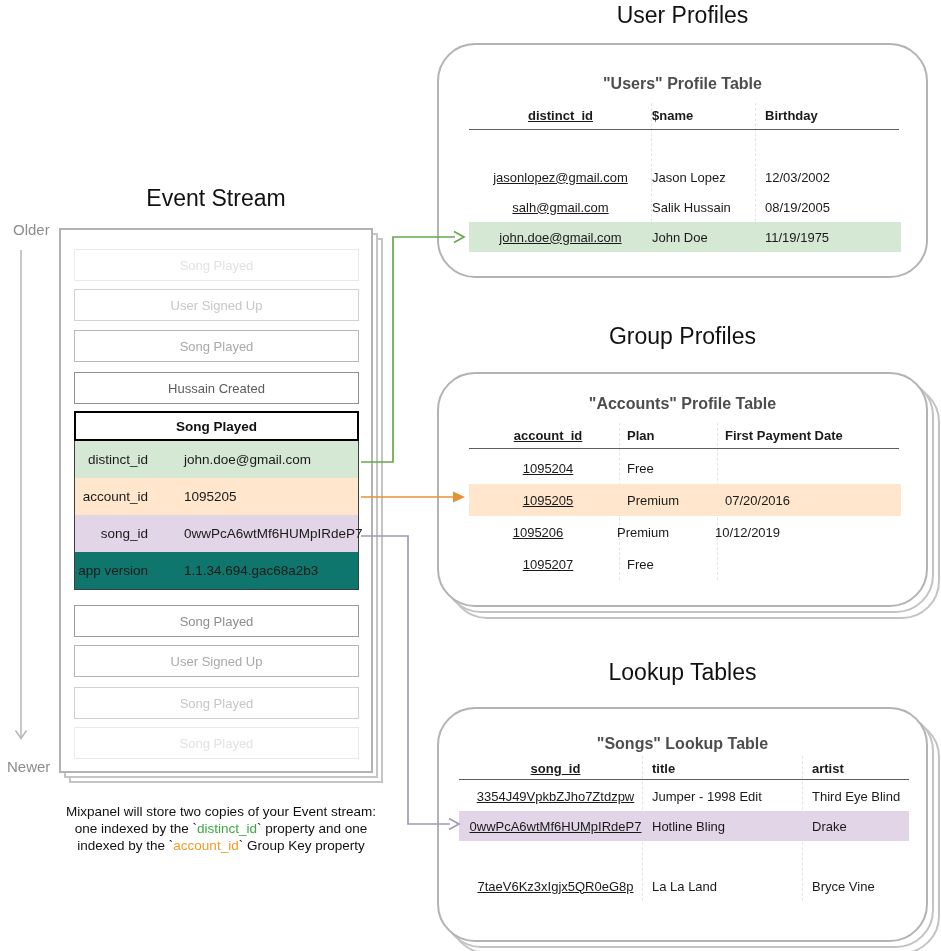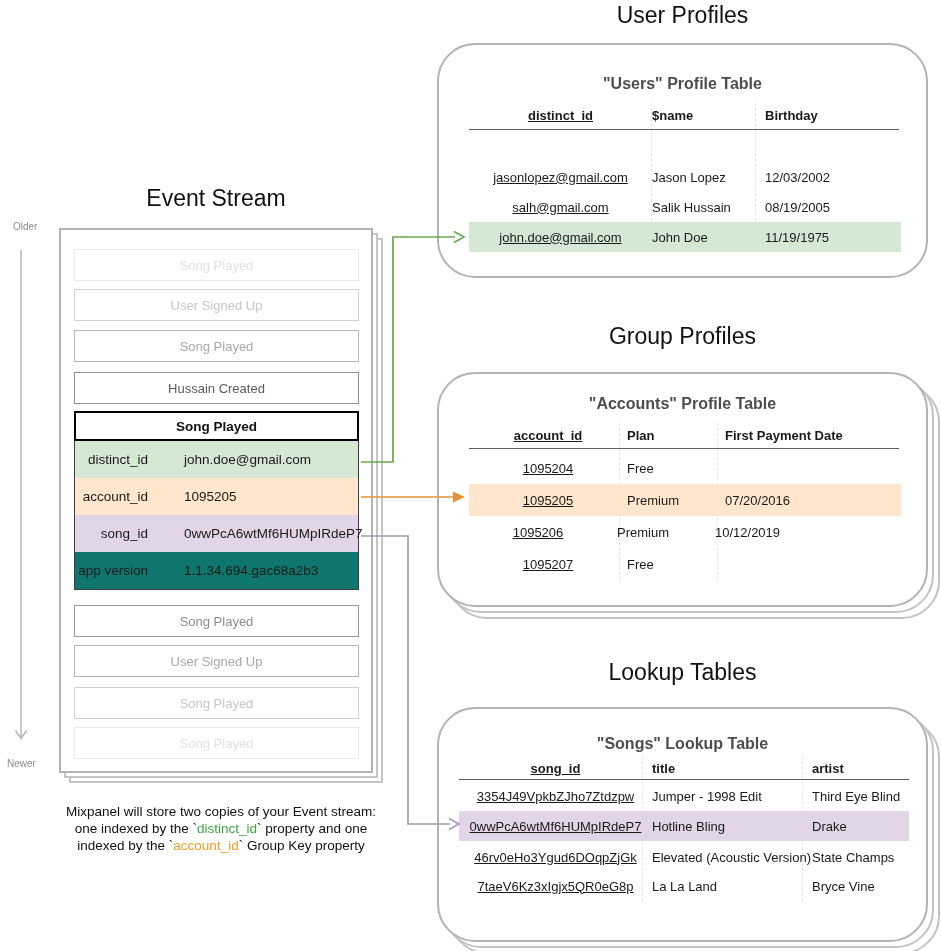--- a/index.html
+++ b/index.html
@@ -1,21 +1,21 @@
 <!DOCTYPE html>
 <html><head>
 <meta charset="utf-8">
 <style>
   html,body{margin:0;padding:0;background:#fff;}
   .stage{
     position:relative;width:941px;height:951px;overflow:hidden;background:#fff;
     font-family:"Liberation Sans", sans-serif;color:#1a1a1a;
   }
   .sec-title{position:absolute;text-align:center;font-size:23px;color:#111;}
-  .axis-label{position:absolute;font-size:10px;color:#8c8c8c;}
+  .axis-label{position:absolute;font-size:15px;color:#8c8c8c;}
 
   
   .page{position:absolute;width:314px;height:545px;background:#fff;border:2px solid #c4c4c4;box-sizing:border-box;}
   .stream{position:absolute;left:59px;top:228px;width:314px;height:545px;background:#fff;
           border:2px solid #b3b3b3;box-sizing:border-box;}
   .ebox{position:absolute;left:13px;width:285px;height:32px;border:1px solid;background:#fff;
         display:flex;align-items:center;justify-content:center;font-size:13px;box-sizing:border-box;}
   .lv1{border-color:#e9e9e9;color:#e2e2e2}
   .lv2{border-color:#d2d2d2;color:#c7c7c7}
   .lv3{border-color:#b8b8b8;color:#a9a9a9}
@@ -192,25 +192,20 @@
     <div class="trow" style="left:20px;top:72px;width:450px;height:30px">
       <span class="c1 u" style="width:193px">3354J49VpkbZJho7Ztdzpw</span>
       <span class="c2" style="width:160px">Jumper - 1998 Edit</span>
       <span class="c3">Third Eye Blind</span>
     </div>
     <div class="trow hl-purple" style="left:20px;top:102px;width:450px;height:30px">
       <span class="c1 u" style="width:193px">0wwPcA6wtMf6HUMpIRdeP7</span>
       <span class="c2" style="width:160px">Hotline Bling</span>
       <span class="c3">Drake</span>
     </div>
-    <div class="trow" style="left:20px;top:133px;width:450px;height:30px">
-      <span class="c1 u" style="width:193px">46rv0eHo3Ygud6DOqpZjGk</span>
-      <span class="c2" style="width:160px">Elevated (Acoustic Version)</span>
-      <span class="c3">State Champs</span>
-    </div>
     <div class="trow" style="left:20px;top:162px;width:450px;height:30px">
       <span class="c1 u" style="width:193px">7taeV6Kz3xIgjx5QR0eG8p</span>
       <span class="c2" style="width:160px">La La Land</span>
       <span class="c3">Bryce Vine</span>
     </div>
   </div>
 
   <svg class="overlay" width="941" height="951" viewBox="0 0 941 951">
     <g stroke="#b3b3b3" stroke-width="1.4" fill="none">
       <path d="M21 250 V738"></path>

